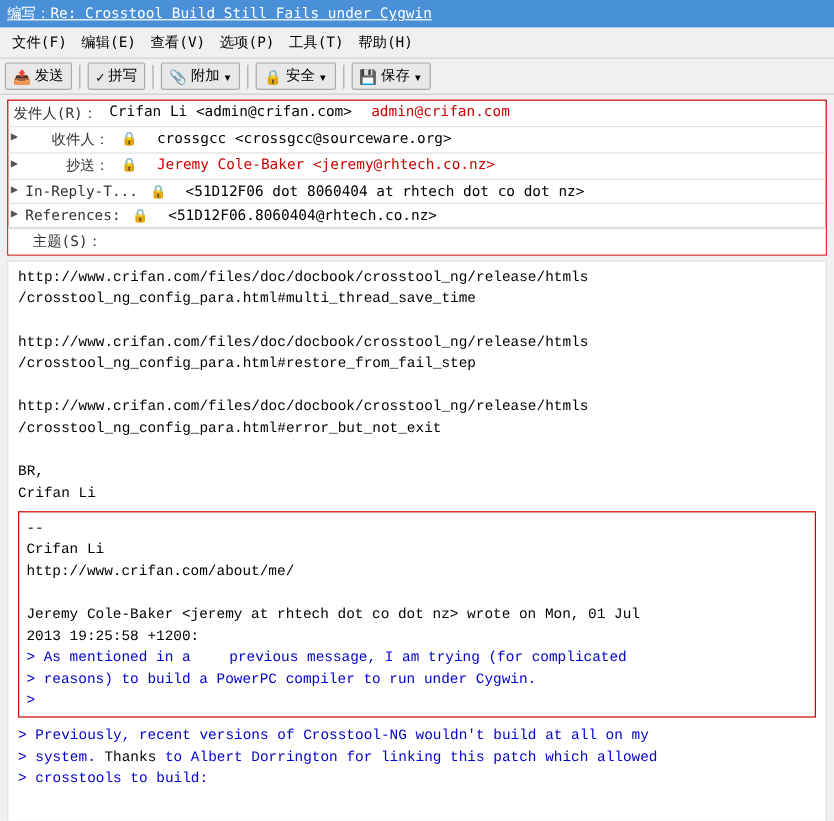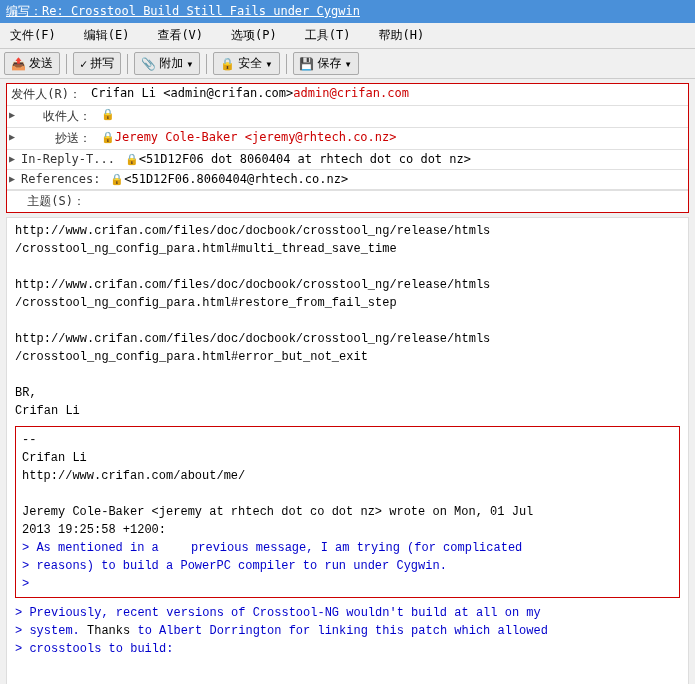--- a/index.html
+++ b/index.html
@@ -22,21 +22,21 @@
       align-items: center;
       text-decoration: underline;
     }
 
     
     .menu-bar {
       background: #f0f0f0;
       border-bottom: 1px solid #ccc;
       padding: 2px 4px;
       display: flex;
-      gap: 16px;
+      gap: 0;
     }
     .menu-item {
       padding: 2px 6px;
       font-size: 12px;
       cursor: pointer;
     }
 
     
     .toolbar {
       background: #f0f0f0;
@@ -89,21 +89,21 @@
       flex-shrink: 0;
       cursor: pointer;
     }
     .header-value {
       font-size: 12px;
       padding: 2px 4px;
       color: #000;
       flex: 1;
       display: flex;
       align-items: center;
-      gap: 0;
+      gap: 16px;
       flex-wrap: wrap;
     }
     .header-value .lock-icon {
       color: #888;
       font-size: 11px;
       flex-shrink: 0;
     }
 
     
     .subject-row {
@@ -205,20 +205,21 @@
       <span>Crifan Li &lt;admin@crifan.com&gt;</span>
       <span style="color:#cc0000; ">admin@crifan.com</span>
     </div>
   </div>
 
   <div class="header-row">
     <span class="header-arrow">▶</span>
     <span class="header-label">收件人：</span>
     <div class="header-value">
       <span class="lock-icon">🔒</span>
+      <span>crossgcc &lt;crossgcc@sourceware.org&gt;</span>
     </div>
   </div>
 
   <div class="header-row">
     <span class="header-arrow">▶</span>
     <span class="header-label">抄送：</span>
     <div class="header-value">
       <span class="lock-icon">🔒</span>
       <span style="color:#cc0000;">Jeremy Cole-Baker &lt;jeremy@rhtech.co.nz&gt;</span>
     </div>

